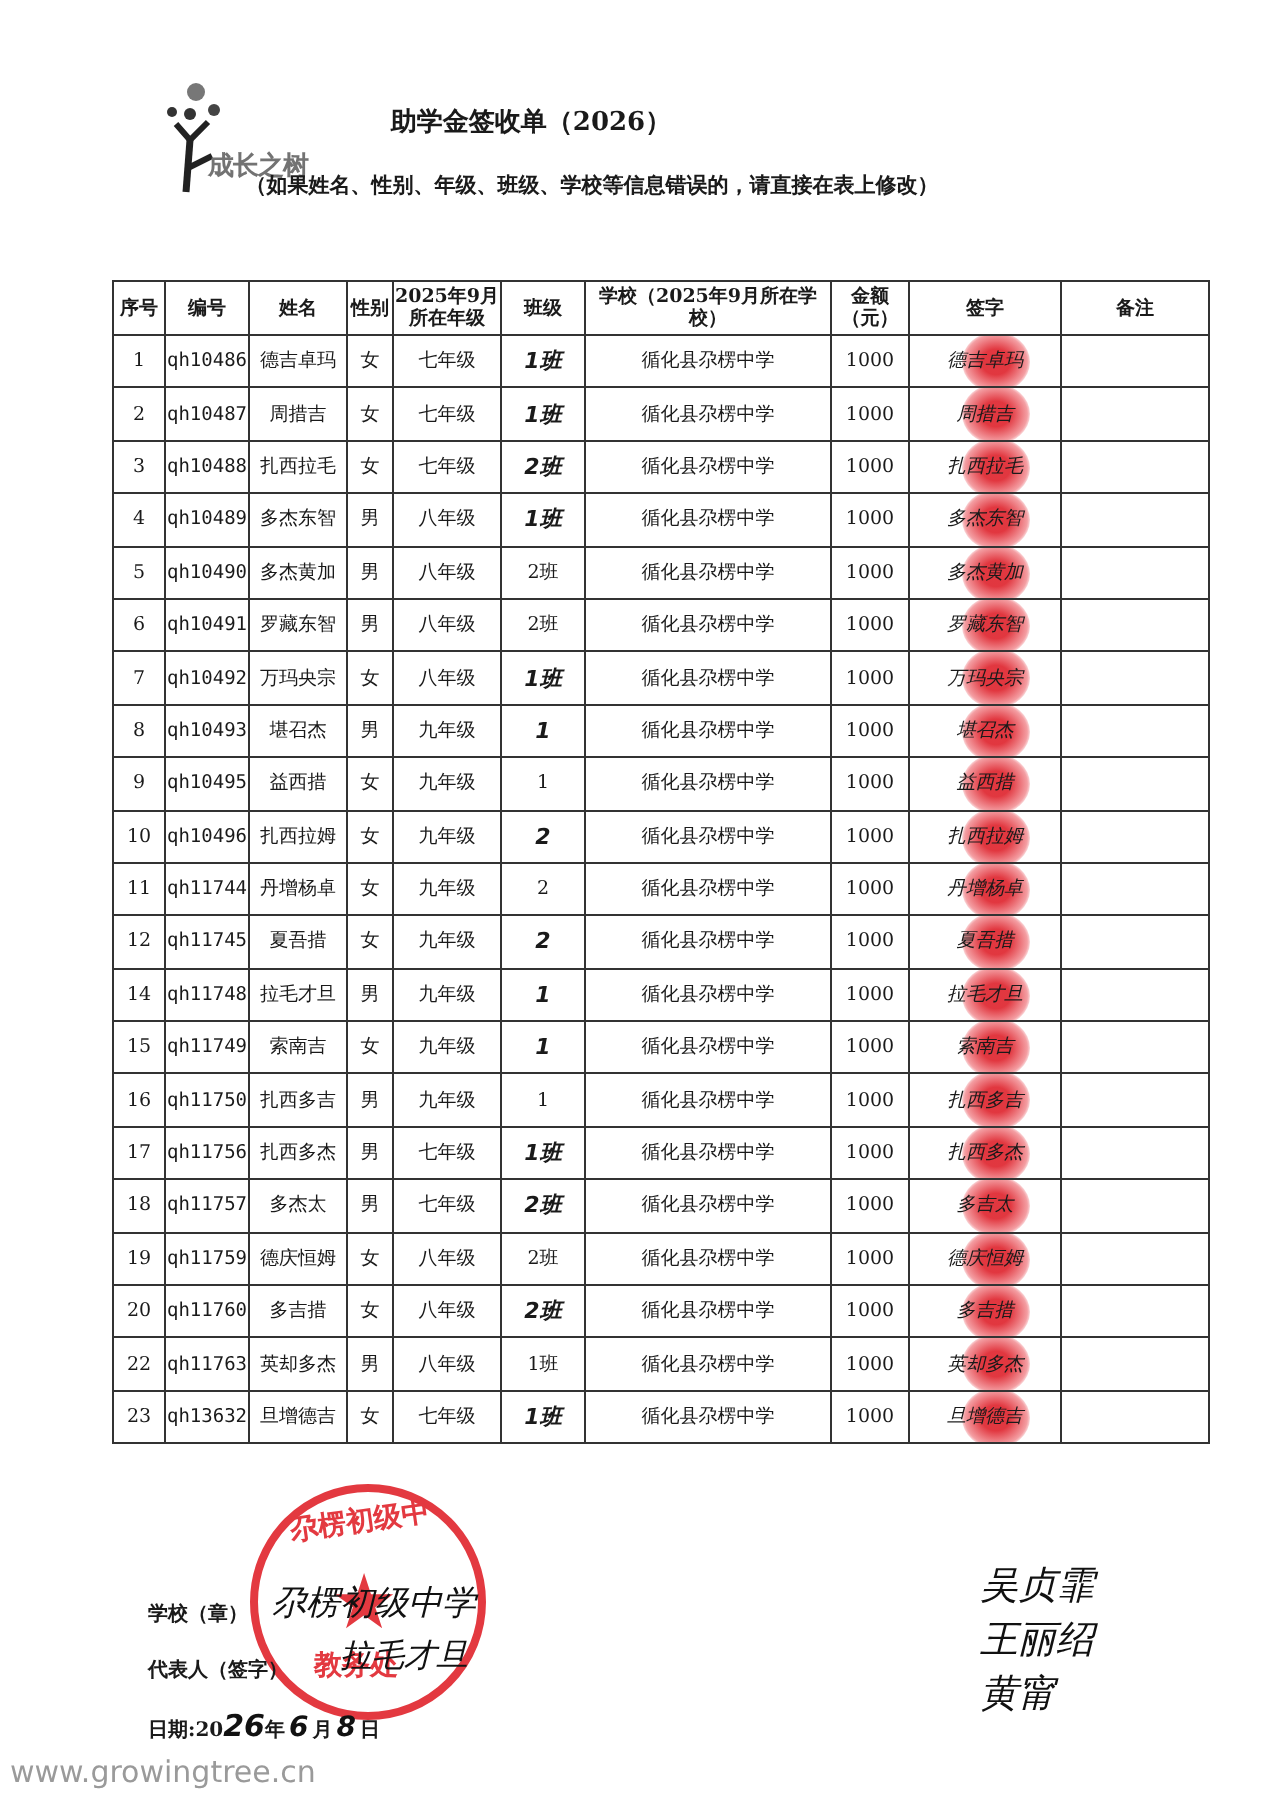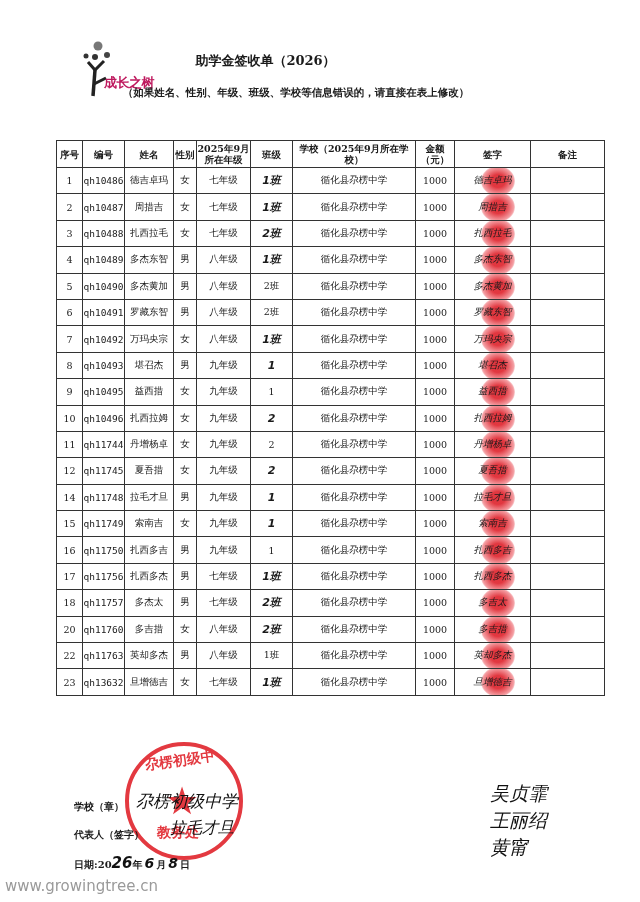--- a/index.html
+++ b/index.html
@@ -1,19 +1,19 @@
 <!DOCTYPE html>
 <html><head>
   <meta charset="utf-8">
   <style>
     html, body { margin:0; padding:0; }
     body { width:640px; height:902px; background:#ffffff; position:relative; overflow:hidden;
            font-family:"DejaVu Serif", "Liberation Serif", serif; color:#1a1a1a; }
     .logo { position:absolute; left:78px; top:40px; width:110px; height:56px; }
-    .logo-text { position:absolute; left:104px; top:74px; font-family:"DejaVu Sans", sans-serif; font-size:13px; font-weight:bold; letter-spacing:-0.5px; color:#be185d; }
+    .logo-text { position:absolute; left:104px; top:74px; font-family:"DejaVu Sans", sans-serif; font-size:13px; font-weight:bold; letter-spacing:-0.5px; color:#737373; }
     .doc-title { position:absolute; left:0; width:511px; top:52px; text-align:center; font-size:13px; font-weight:bold; padding-left:20px; box-sizing:border-box; }
     .doc-note { position:absolute; left:0; width:572px; top:86px; text-align:center; font-size:10.5px; font-weight:bold; padding-left:20px; box-sizing:border-box; }
     table.sheet { position:absolute; left:56px; top:106px; width:548px; border-collapse:collapse; table-layout:fixed;margin-top:34px; }
     table.sheet th, table.sheet td { border:1.2px solid #333; text-align:center; vertical-align:middle; padding:0; overflow:hidden; white-space:nowrap; }
     table.sheet th { height:26px; font-size:9.5px; font-weight:bold; line-height:11px; white-space:normal; }
     table.sheet td { height:25.4px; font-size:9.5px; }
     td.code { font-family:"DejaVu Sans Mono", "Liberation Mono", monospace; font-size:9px; }
     td.cls.hand { font-family:"DejaVu Sans", sans-serif; font-style:italic; font-weight:bold; font-size:11px; }
     td.sig { position:relative; text-align:left; padding-left:6px; font-family:"DejaVu Sans", sans-serif; font-style:italic; font-size:12px; }
     .thumb { position:absolute; left:26px; top:-2px; width:34px; height:30px; border-radius:50%; background:radial-gradient(ellipse at center, rgba(220,20,30,0.85) 30%, rgba(230,40,50,0.45) 65%, rgba(255,255,255,0) 75%); z-index:0; }
@@ -272,20 +272,32 @@
         <td>多杰太</td>
         <td>男</td>
         <td>七年级</td>
         <td class="cls hand">2班</td>
         <td>循化县尕楞中学</td>
         <td>1000</td>
         <td class="sig"><span class="thumb"></span><span class="sig-text">多吉太</span></td>
         <td></td>
       </tr>
       <tr>
+        <td>19</td>
+        <td class="code">qh11759</td>
+        <td>德庆恒姆</td>
+        <td>女</td>
+        <td>八年级</td>
+        <td class="cls">2班</td>
+        <td>循化县尕楞中学</td>
+        <td>1000</td>
+        <td class="sig"><span class="thumb"></span><span class="sig-text">德庆恒姆</span></td>
+        <td></td>
+      </tr>
+      <tr>
         <td>20</td>
         <td class="code">qh11760</td>
         <td>多吉措</td>
         <td>女</td>
         <td>八年级</td>
         <td class="cls hand">2班</td>
         <td>循化县尕楞中学</td>
         <td>1000</td>
         <td class="sig"><span class="thumb"></span><span class="sig-text">多吉措</span></td>
         <td></td>

